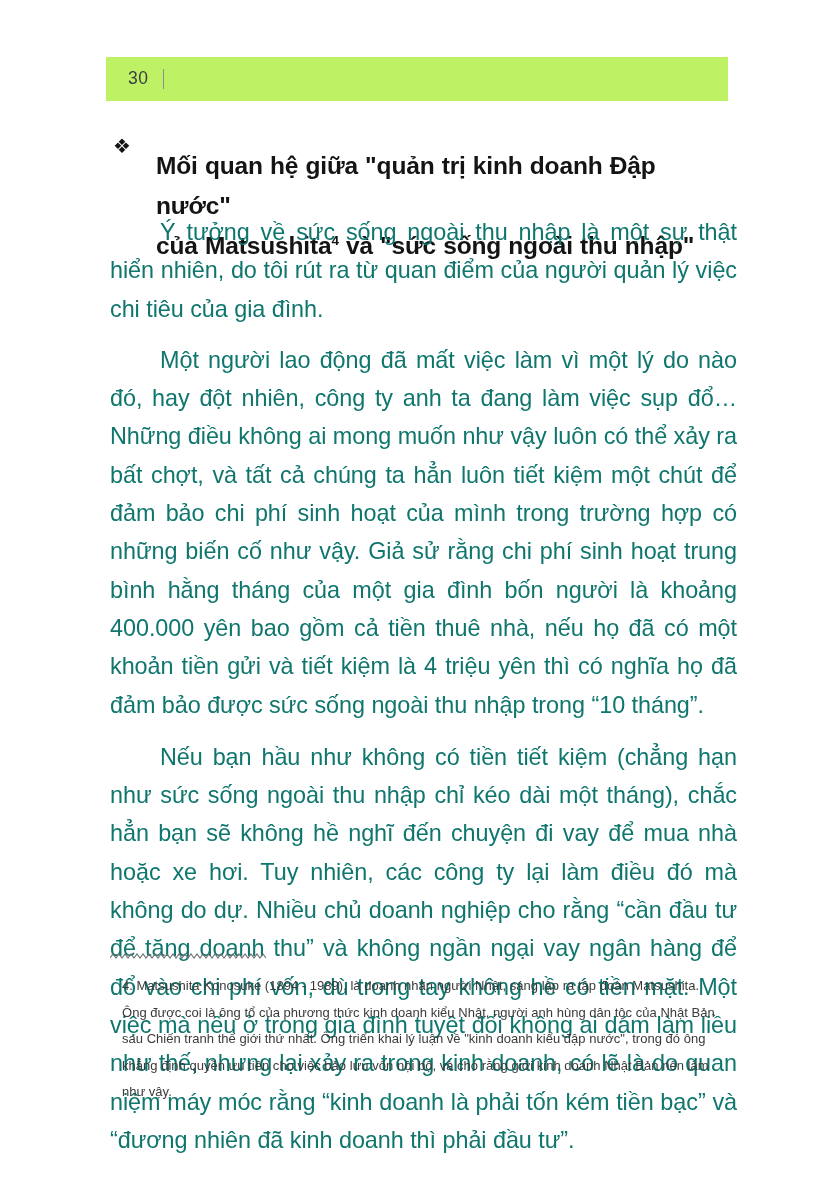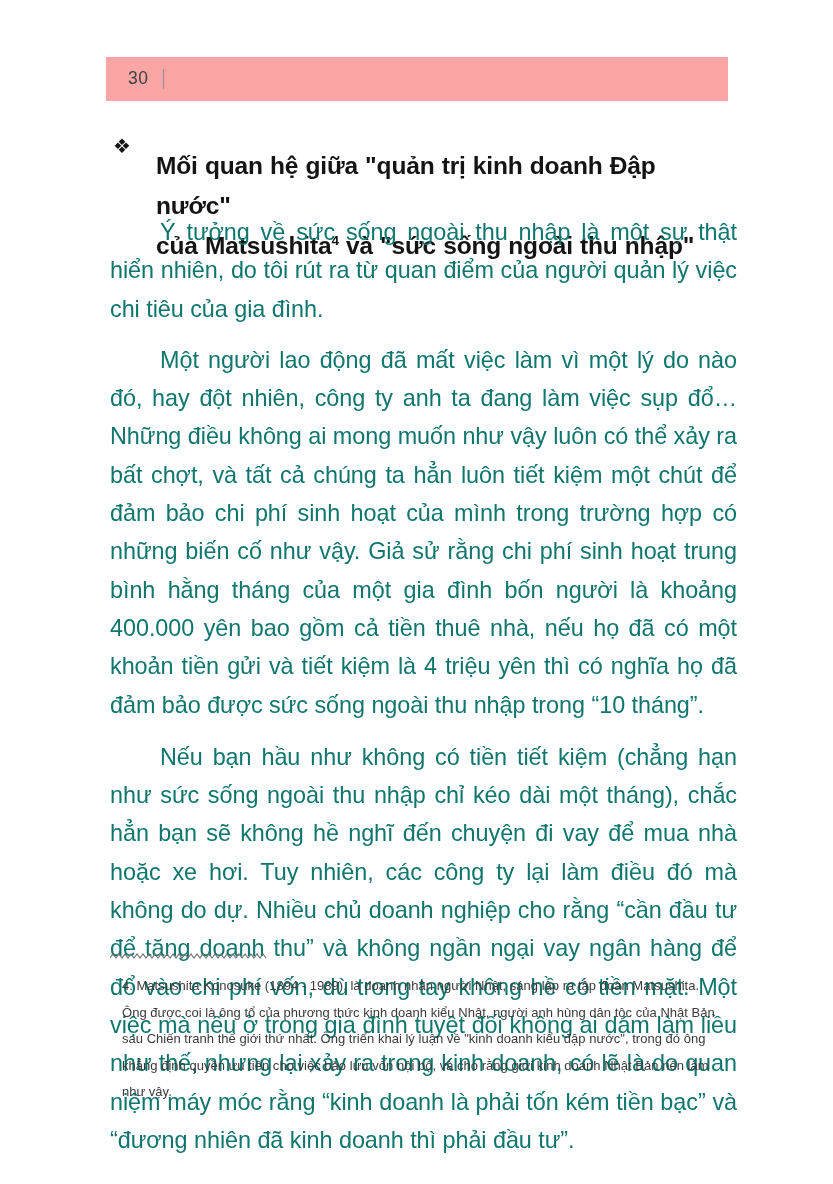--- a/index.html
+++ b/index.html
@@ -22,21 +22,21 @@
     background: #ffffff;
   }
 
   
   .running-header {
     position: absolute;
     left: 106px;
     top: 57px;
     width: 622px;
     height: 44px;
-    background: #fca5a5;
+    background: #bef264;
     display: flex;
     align-items: center;
     box-sizing: border-box;
     padding: 0 14px 0 22px;
   }
   .header-pageno {
     font-family: "Liberation Sans", "DejaVu Sans", sans-serif;
     font-size: 17.5px;
     color: #3c4043;
     letter-spacing: 0.4px;

